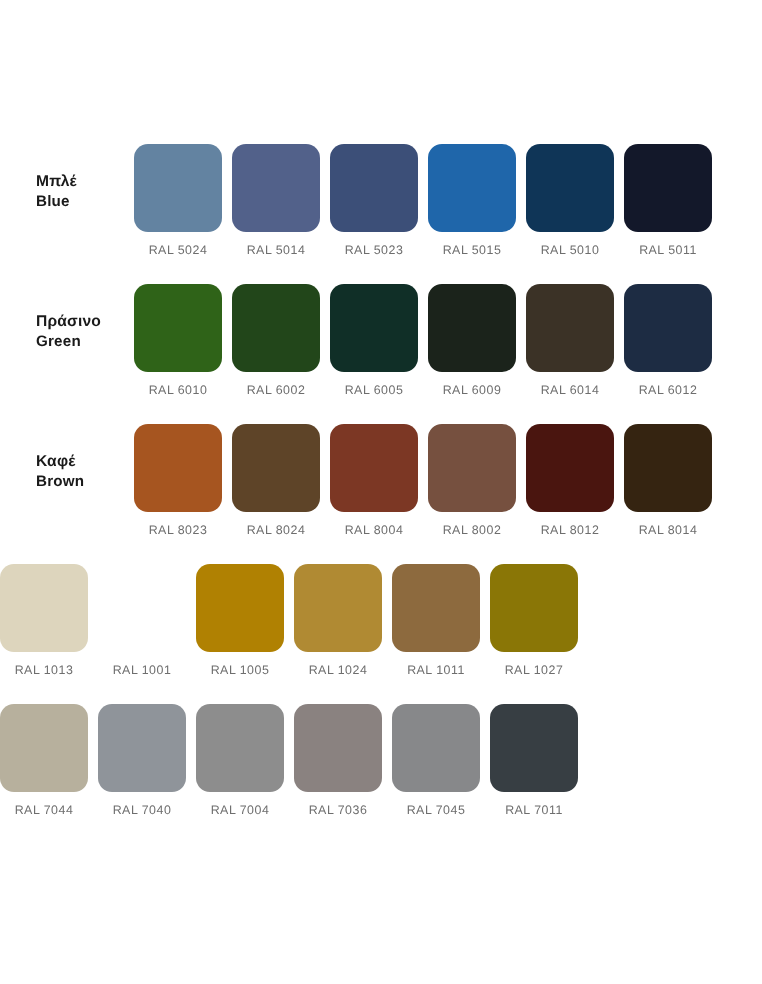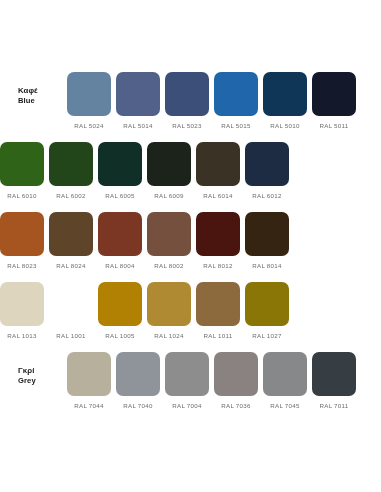--- a/index.html
+++ b/index.html
@@ -74,21 +74,21 @@
     text-align: center;
   }
 </style>
 </head>
 <body>
 
 <div class="chart">
   <div id="rows-container">
       <div class="row">
         <div class="row-label">
-          <div class="greek">Καφέ</div>
+          <div class="greek">Μπλέ</div>
           <div class="english">Blue</div>
         </div>
         <div class="swatches">
           <div class="swatch-cell">
             <span class="chip" style="background: rgb(99, 131, 161);"></span>
             <div class="code">RAL 5024</div>
           </div>
           <div class="swatch-cell">
             <span class="chip" style="background: rgb(82, 97, 138);"></span>
             <div class="code">RAL 5014</div>
@@ -105,20 +105,24 @@
             <span class="chip" style="background: rgb(15, 53, 87);"></span>
             <div class="code">RAL 5010</div>
           </div>
           <div class="swatch-cell">
             <span class="chip" style="background: rgb(19, 24, 42);"></span>
             <div class="code">RAL 5011</div>
           </div>
         </div>
       </div>
       <div class="row">
+        <div class="row-label">
+          <div class="greek">Πράσινο</div>
+          <div class="english">Green</div>
+        </div>
         <div class="swatches">
           <div class="swatch-cell">
             <span class="chip" style="background: rgb(47, 99, 24);"></span>
             <div class="code">RAL 6010</div>
           </div>
           <div class="swatch-cell">
             <span class="chip" style="background: rgb(34, 70, 26);"></span>
             <div class="code">RAL 6002</div>
           </div>
           <div class="swatch-cell">
@@ -133,20 +137,24 @@
             <span class="chip" style="background: rgb(59, 50, 38);"></span>
             <div class="code">RAL 6014</div>
           </div>
           <div class="swatch-cell">
             <span class="chip" style="background: rgb(29, 44, 67);"></span>
             <div class="code">RAL 6012</div>
           </div>
         </div>
       </div>
       <div class="row">
+        <div class="row-label">
+          <div class="greek">Καφέ</div>
+          <div class="english">Brown</div>
+        </div>
         <div class="swatches">
           <div class="swatch-cell">
             <span class="chip" style="background: rgb(166, 85, 32);"></span>
             <div class="code">RAL 8023</div>
           </div>
           <div class="swatch-cell">
             <span class="chip" style="background: rgb(94, 68, 40);"></span>
             <div class="code">RAL 8024</div>
           </div>
           <div class="swatch-cell">
@@ -189,24 +197,20 @@
             <span class="chip" style="background: rgb(141, 106, 62);"></span>
             <div class="code">RAL 1011</div>
           </div>
           <div class="swatch-cell">
             <span class="chip" style="background: rgb(138, 118, 6);"></span>
             <div class="code">RAL 1027</div>
           </div>
         </div>
       </div>
       <div class="row">
-        <div class="row-label">
-          <div class="greek">Γκρί</div>
-          <div class="english">Grey</div>
-        </div>
         <div class="swatches">
           <div class="swatch-cell">
             <span class="chip" style="background: rgb(183, 176, 157);"></span>
             <div class="code">RAL 7044</div>
           </div>
           <div class="swatch-cell">
             <span class="chip" style="background: rgb(143, 148, 154);"></span>
             <div class="code">RAL 7040</div>
           </div>
           <div class="swatch-cell">

